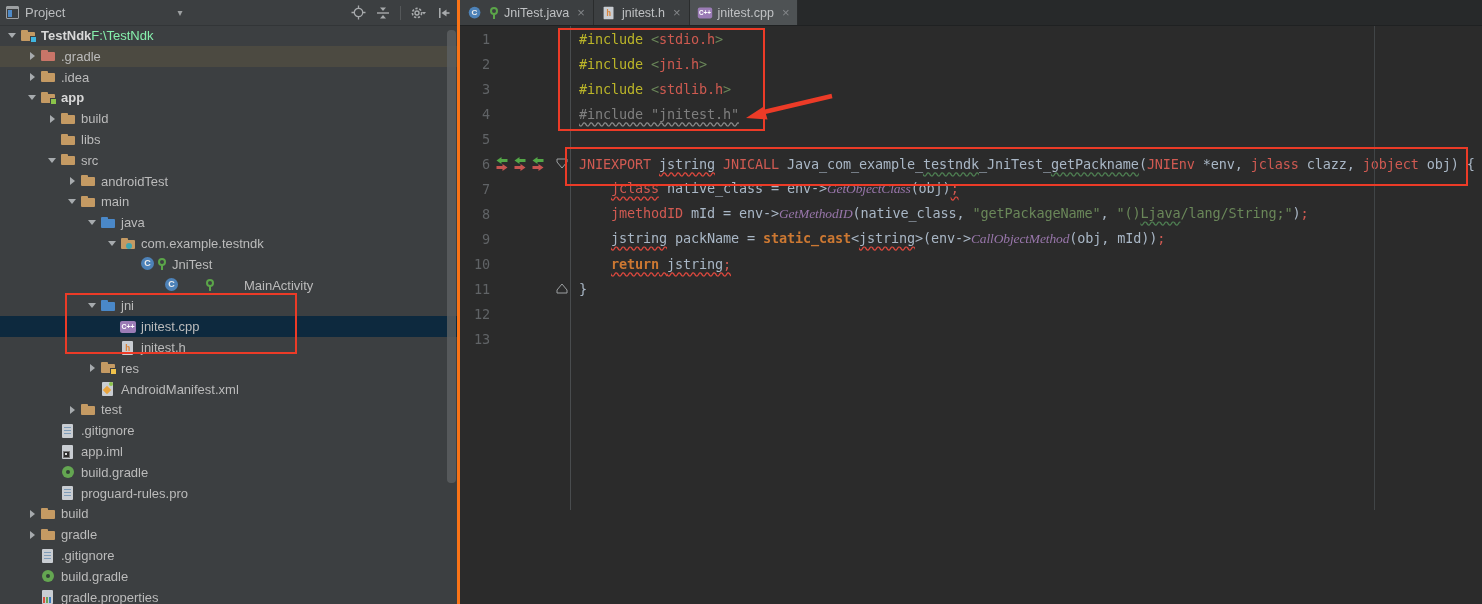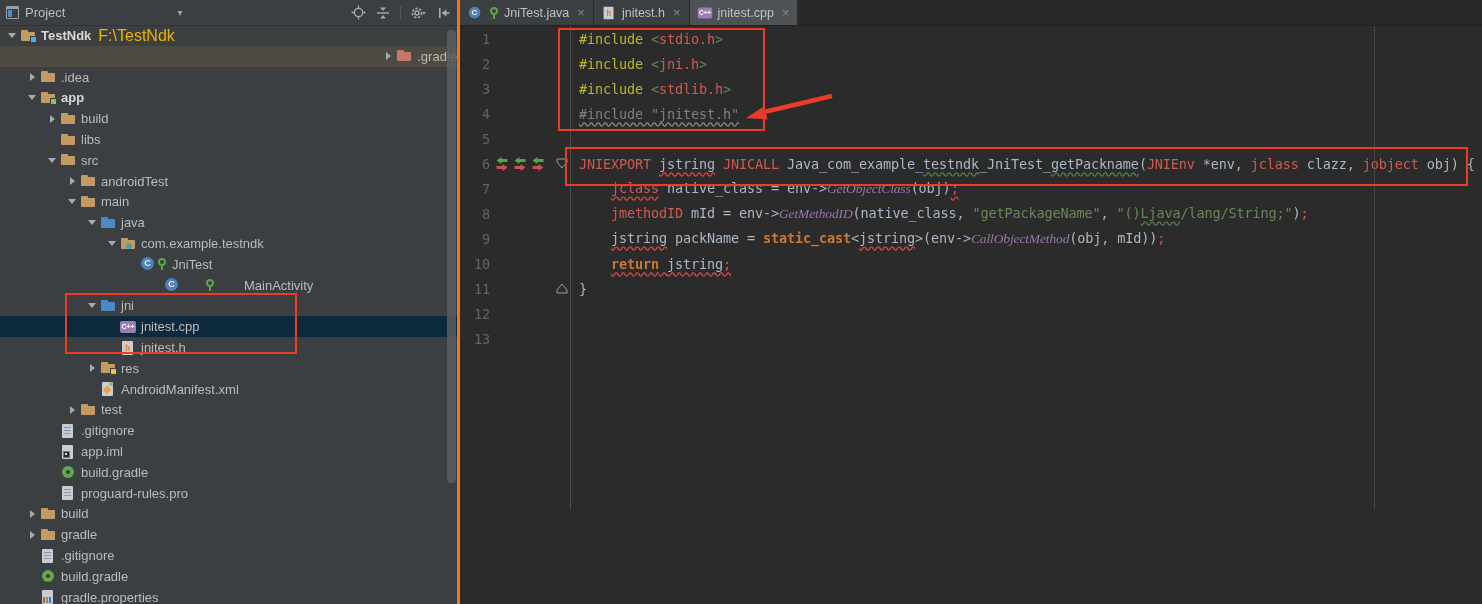--- a/index.html
+++ b/index.html
@@ -33,21 +33,21 @@
   .trow.hl-hover { background:#4c4a41; }
   .trow.hl-selected { background:#0d293e; }
   .tarr { width:16px; height:16px; flex:none; display:flex; align-items:center;
     justify-content:center; }
   .tarr .exp { width:0; height:0; border-top:5px solid #a7abae;
     border-left:4px solid transparent; border-right:4px solid transparent; }
   .tarr .col { width:0; height:0; border-left:5px solid #a7abae;
     border-top:4px solid transparent; border-bottom:4px solid transparent; }
   .tlabel { color:#bbbbbb; font-size:13px; margin-left:5px; }
   .trow.bold .tlabel { color:#d8d8d8; font-weight:bold; }
-  .textra { color:#eab308; font-size:16px; margin-left:7px; }
+  .textra { color:#86efac; font-size:13px; }
 
   
   .ti { position:relative; width:16px; height:16px; flex:none; display:inline-block; }
   .ti.fold::before { content:""; position:absolute; left:1px; top:2px; width:7px;
     height:3px; border-radius:1px 1px 0 0; background:var(--fc,#c49a63); }
   .ti.fold::after  { content:""; position:absolute; left:1px; top:4px; width:14px;
     height:9px; border-radius:1px; background:var(--fc,#c49a63); }
   .fc-red  { --fc:#c97568; }
   .fc-blue { --fc:#4a88c8; }
   .bdg { position:absolute; z-index:1; width:7px; height:7px; right:-1px; bottom:1px;
@@ -189,21 +189,21 @@
         <div class="trow bold" style="padding-left: 4px;">
           <span class="tarr">
             <span class="exp"></span>
           </span>
           <span class="ti fold">
             <span class="bdg blue"></span>
           </span>
           <span class="tlabel">TestNdk</span>
           <span class="textra">F:\TestNdk</span>
         </div>
-        <div class="trow hl-hover" style="padding-left: 24px; justify-content: flex-end;">
+        <div class="trow hl-hover" style="padding-left: 24px;">
           <span class="tarr">
             <span class="col"></span>
           </span>
           <span class="ti fold fc-red"></span>
           <span class="tlabel">.gradle</span>
         </div>
         <div class="trow" style="padding-left: 24px;">
           <span class="tarr">
             <span class="col"></span>
           </span>

